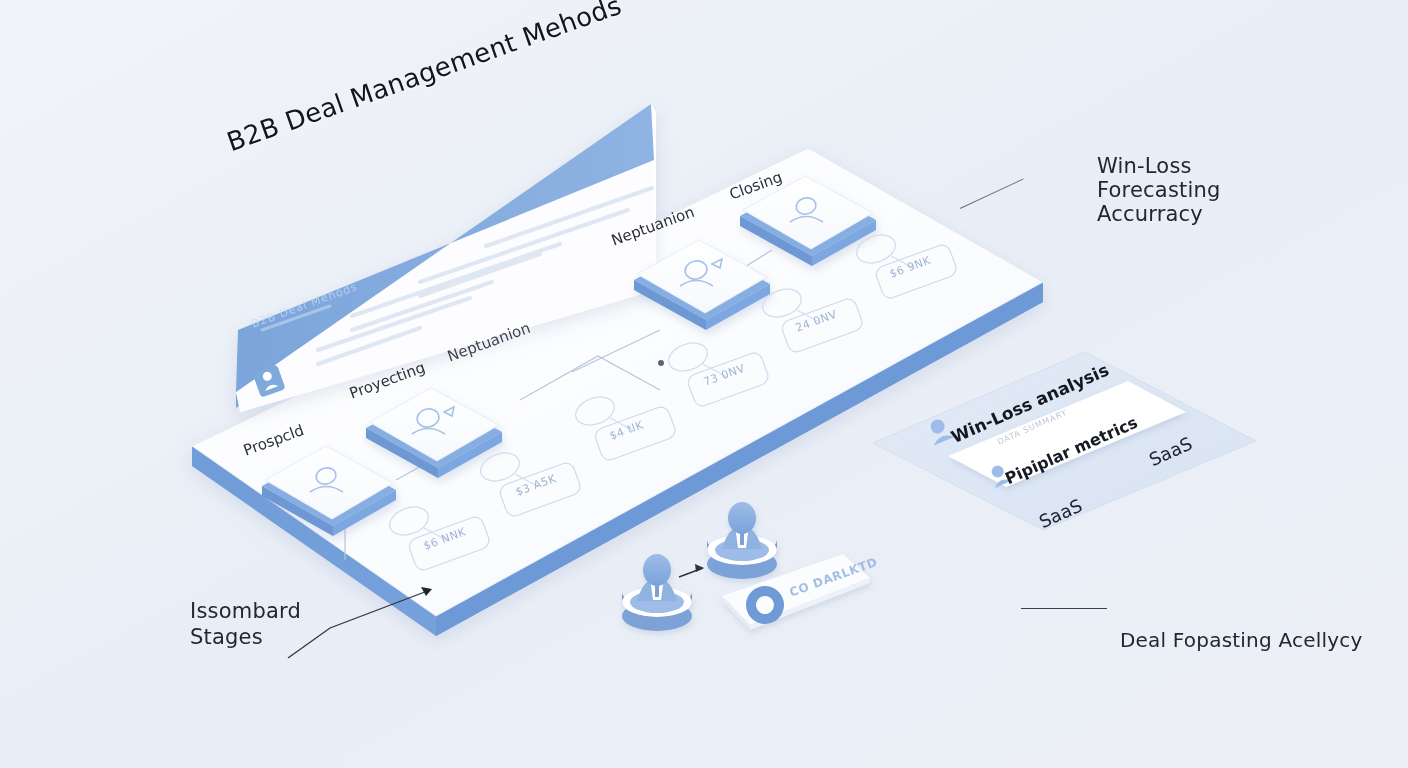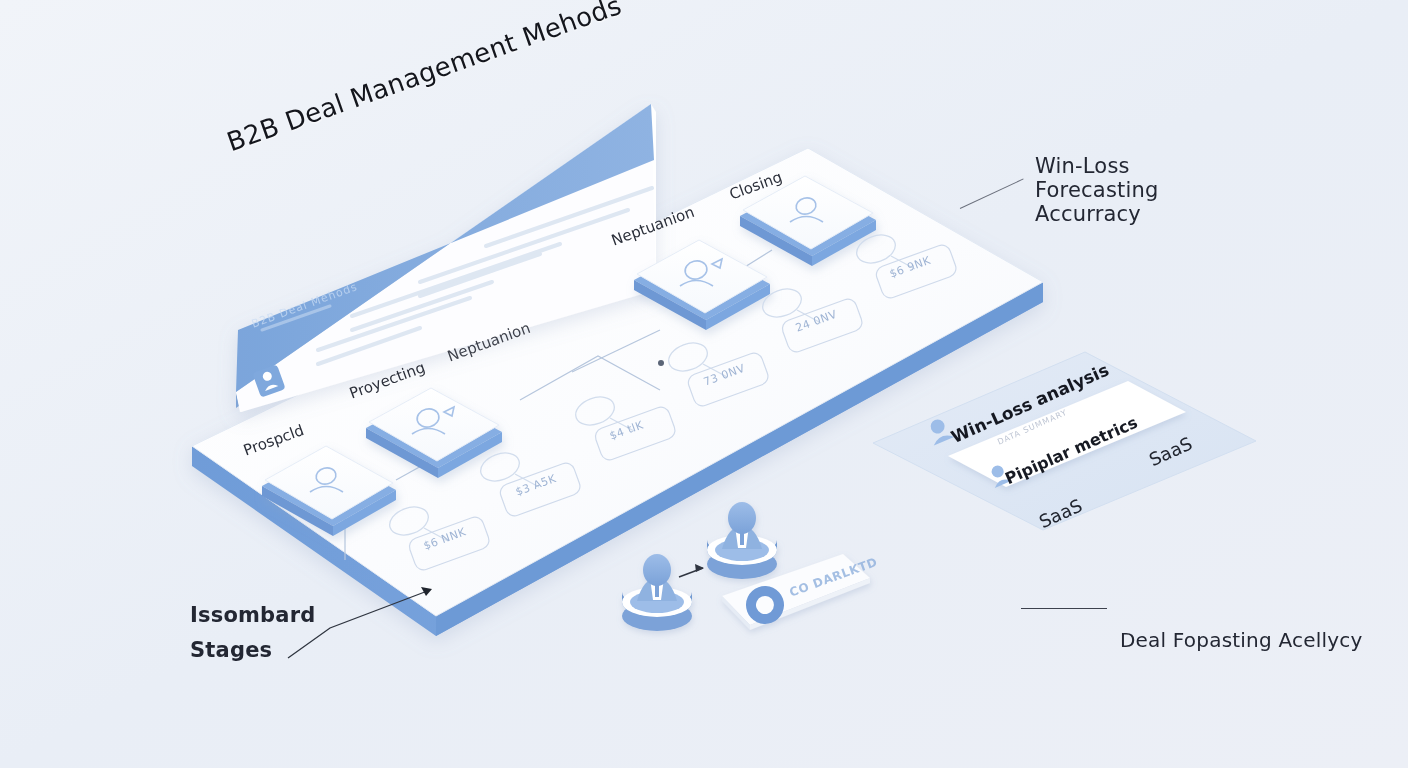--- a/index.html
+++ b/index.html
@@ -20,31 +20,30 @@
     inset: 0;
   }
   .annot {
     position: absolute;
     color: #232733;
     font-family: "DejaVu Sans", sans-serif;
     white-space: pre-line;
     letter-spacing: 0.2px;
   }
   #annot-win-loss {
-    left: 1035px;
+    left: 1097px;
     top: 154px;
     font-size: 21px;
     line-height: 24px;
   }
   #annot-stages {
     left: 190px;
     top: 598px;
     font-size: 21px;
-    line-height: 35px;
-    font-weight: bold;
+    line-height: 26px;
   }
   #annot-deal-forecast {
     left: 1120px;
     top: 628px;
     font-size: 20px;
     line-height: 24px;
     white-space: nowrap;
   }
   .leader {
     position: absolute;

